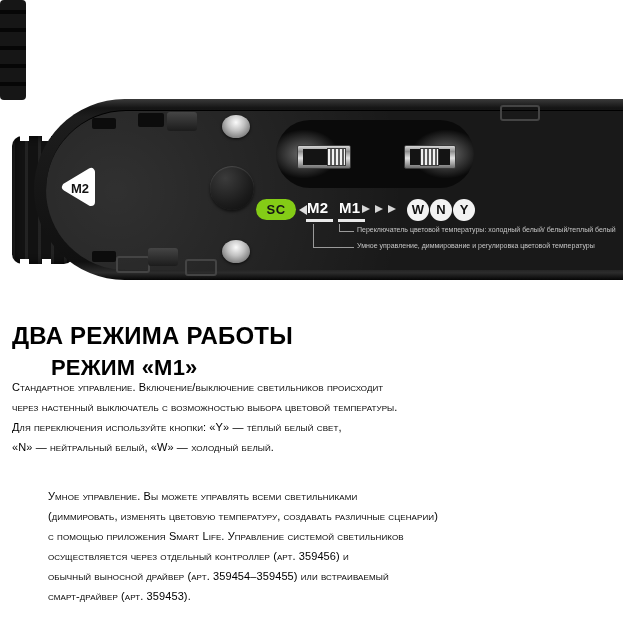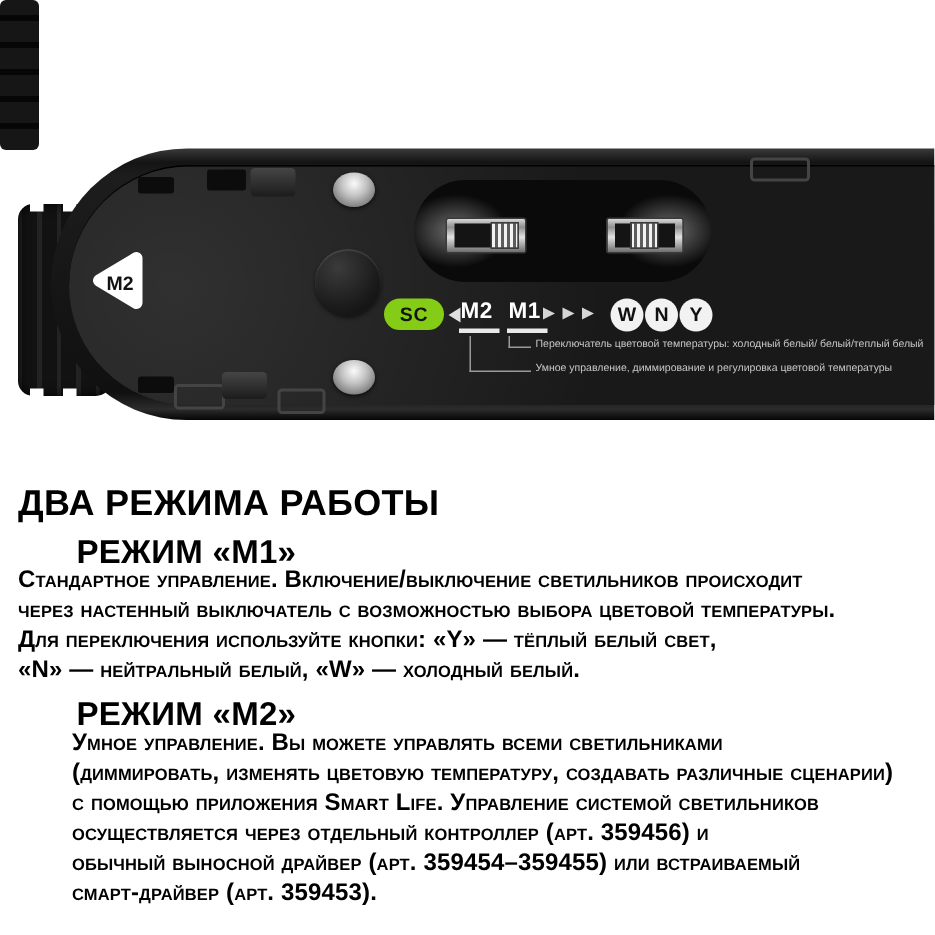--- a/index.html
+++ b/index.html
@@ -50,21 +50,21 @@
   .mode-label{top:199px;color:#fff;font-size:15px;font-weight:800;letter-spacing:.3px;}
   .mode-underline{top:219px;width:27px;height:3px;background:#e9e9e9;}
   .wny{top:199px;width:22px;height:22px;border-radius:50%;background:#f2f2f2;
     color:#101010;font-size:13px;font-weight:800;text-align:center;line-height:22px;}
   .bracket{border-left:1px solid #9a9a9a;border-bottom:1px solid #9a9a9a;}
   .callout{color:#c6c6c6;font-size:7px;white-space:nowrap;letter-spacing:0;}
 
   
   .title{left:12px;top:322px;color:#000;font-size:24px;font-weight:800;letter-spacing:.2px;}
   .sec-head{left:12px;color:#000;font-size:22px;font-weight:700;letter-spacing:.2px;margin-left:39px;}
-  .sec-body{left:12px;width:606px;color:#000;font-size:16px;font-weight:700;line-height:20px;
+  .sec-body{left:12px;width:606px;color:#000;font-size:11px;font-weight:400;line-height:20px;
     font-variant:small-caps;white-space:pre-line;letter-spacing:.1px;}
 </style>
 </head>
 <body>
 
 <div class="stage">
 
   <div class="abs" style="left:0;top:0;width:534px;height:310px;">
 
     <div class="abs shaft"></div>
@@ -126,21 +126,20 @@
   </div>
 
   <div class="abs title">ДВА РЕЖИМА РАБОТЫ</div>
 
   <div class="abs sec-head" style="top:355px;">РЕЖИМ «М1»</div>
   <div class="abs sec-body" style="top:377px;">Стандартное управление. Включение/выключение светильников происходит
 через настенный выключатель с возможностью выбора цветовой температуры.
 Для переключения используйте кнопки: «Y» — тёплый белый свет,
 «N» — нейтральный белый, «W» — холодный белый.</div>
 
-  <div class="abs sec-head" style="top:463px;">РЕЖИМ «М2»</div>
   <div class="abs sec-body" style="top:486px;margin-left:36px;">Умное управление. Вы можете управлять всеми светильниками
 (диммировать, изменять цветовую температуру, создавать различные сценарии)
 с помощью приложения Smart Life. Управление системой светильников
 осуществляется через отдельный контроллер (арт. 359456) и
 обычный выносной драйвер (арт. 359454–359455) или встраиваемый
 смарт-драйвер (арт. 359453).</div>
 
 </div>
 
 </body></html>

